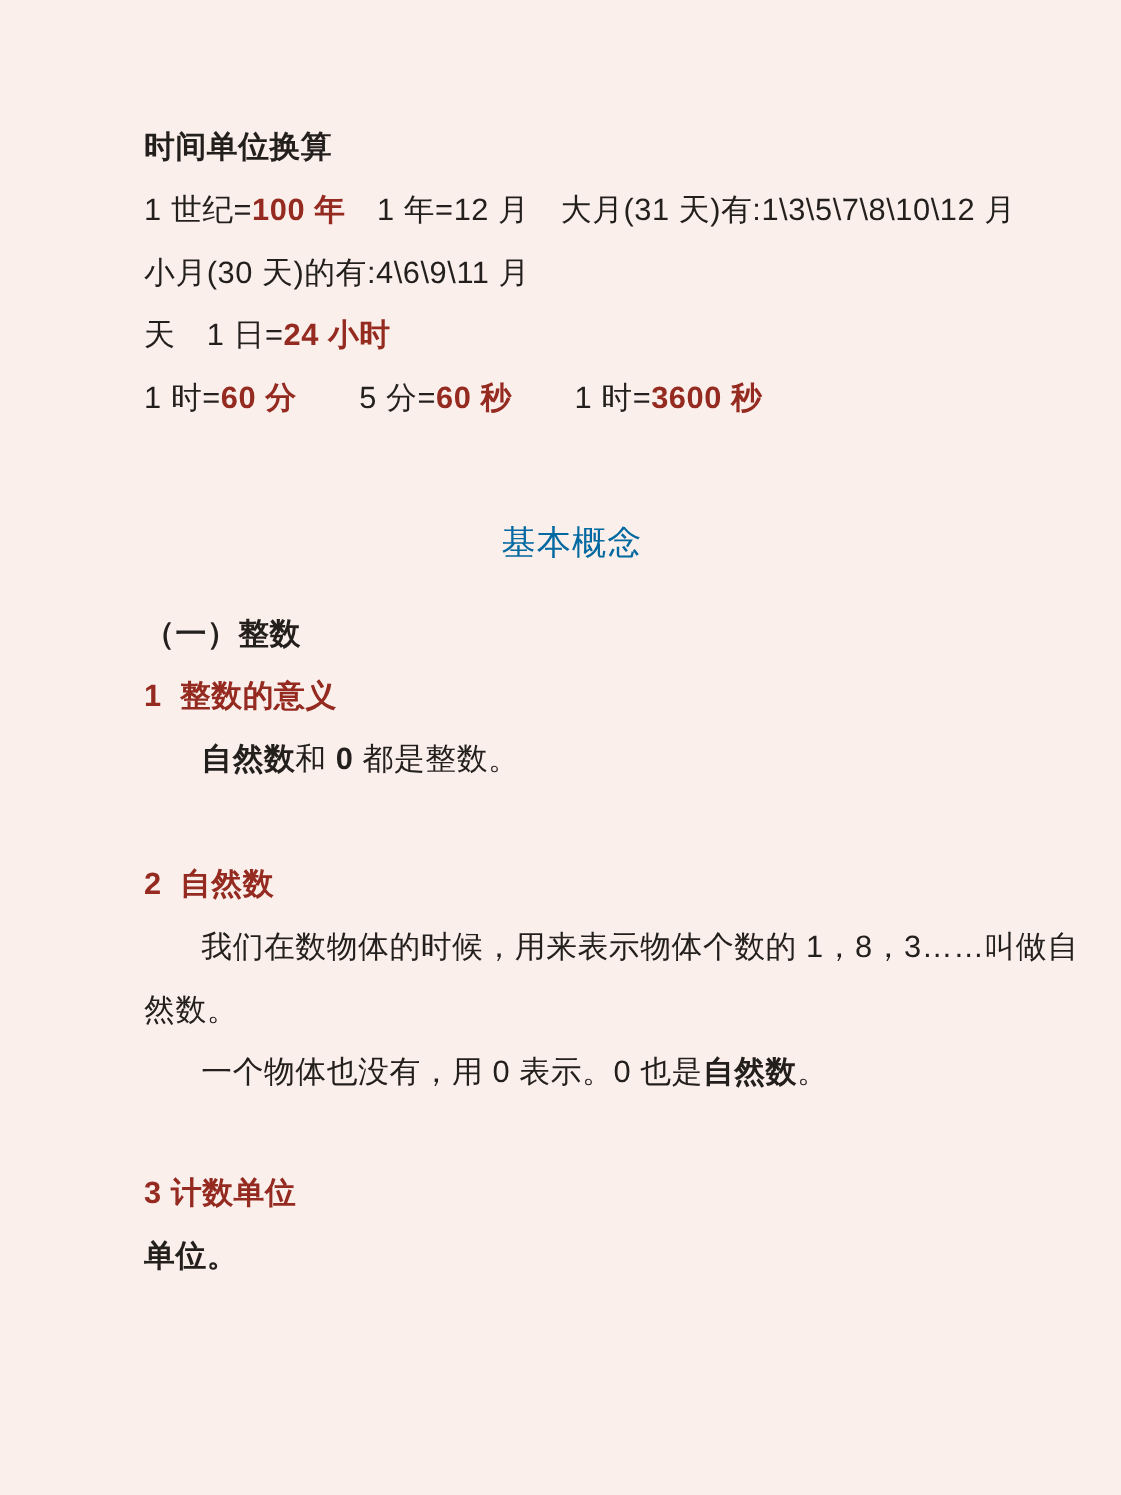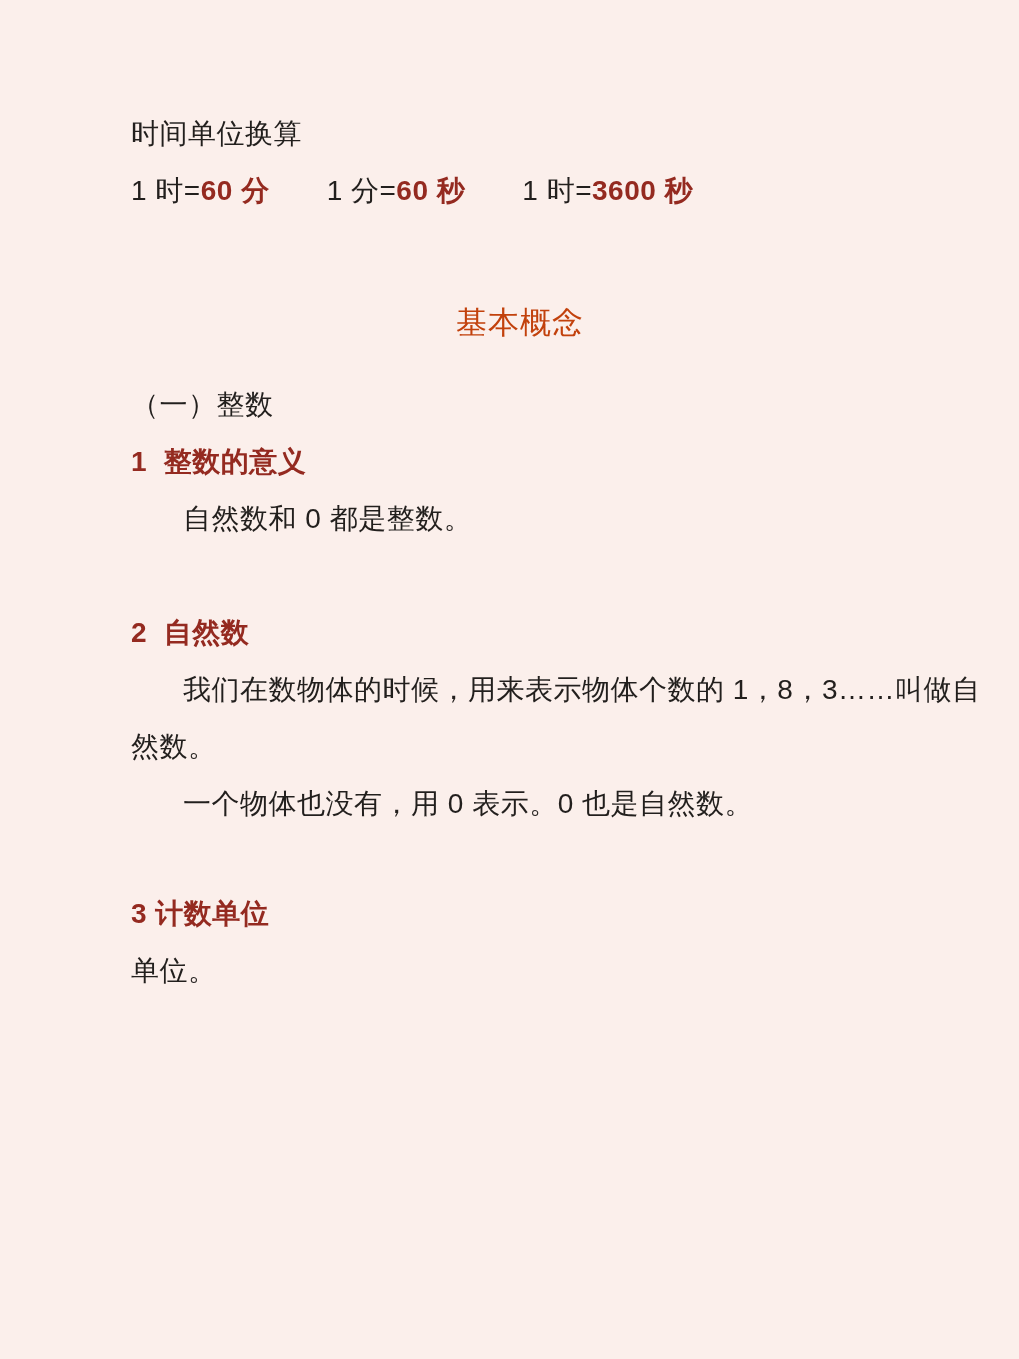--- a/index.html
+++ b/index.html
@@ -23,21 +23,21 @@
   }
   .block { margin: 0; }
   .line {
     line-height: 57px;
     height: 57px;
     white-space: pre;
     letter-spacing: 0.5px;
   }
   .indent { padding-left: 52px; }
   .seg-n  { font-weight: 400; }
-  .seg-b  { font-weight: 400; }
+  .seg-b  { font-weight: 700; }
   .seg-rb { font-weight: 700; color: var(--accent-red, #942a20); }
   .doc-title {
     font-family: "Liberation Serif", "DejaVu Serif", serif;
     font-size: 31px;
     font-weight: 400;
     color: #17140f;
     line-height: 57px;
     height: 57px;
     text-align: center;
     margin: 0 0 25px 0;
@@ -46,23 +46,26 @@
   [data-name="section-time-units"]      { margin-bottom: 75px; }
   [data-name="section-integers"]        { margin-bottom: 57px; }
   [data-name="section-natural-numbers"] { margin-bottom: 53px; }
 </style>
 </head>
 <body style="background: rgb(251, 239, 235); color: rgb(34, 31, 29);">
 
 <div class="doc" data-name="document">
     <div class="block" data-name="section-time-units">
       <div class="line" data-name="text-line"><span class="seg-b" data-name="text-segment">时间单位换算</span></div>
-      <div class="line" data-name="text-line"><span class="seg-n" data-name="text-segment">1 时=</span><span class="seg-rb" data-name="text-segment">60 分</span><span class="seg-n" data-name="text-segment">　　1 分=</span><span class="seg-rb" data-name="text-segment">60 秒</span><span class="seg-n" data-name="text-segment">　　1 时=</span><span class="seg-rb" data-name="text-segment">3600 秒</span></div>
+      <div class="line" data-name="text-line"><span class="seg-n" data-name="text-segment">1 世纪=</span><span class="seg-rb" data-name="text-segment">100 年</span><span class="seg-n" data-name="text-segment">　1 年=12 月　大月(31 天)有:1\3\5\7\8\10\12 月</span></div>
+      <div class="line" data-name="text-line"><span class="seg-n" data-name="text-segment">小月(30 天)的有:4\6\9\11 月</span></div>
+      <div class="line" data-name="text-line"><span class="seg-n" data-name="text-segment">天　1 日=</span><span class="seg-rb" data-name="text-segment">24 小时</span></div>
+      <div class="line" data-name="text-line"><span class="seg-n" data-name="text-segment">1 时=</span><span class="seg-rb" data-name="text-segment">60 分</span><span class="seg-n" data-name="text-segment">　　5 分=</span><span class="seg-rb" data-name="text-segment">60 秒</span><span class="seg-n" data-name="text-segment">　　1 时=</span><span class="seg-rb" data-name="text-segment">3600 秒</span></div>
     </div>
-    <div class="doc-title" data-name="page-title" style="color: #c2410c;">基本概念</div>
+    <div class="doc-title" data-name="page-title" style="color: #0369a1;">基本概念</div>
     <div class="block" data-name="section-integers">
       <div class="line" data-name="text-line"><span class="seg-b" data-name="text-segment">（一）整数</span></div>
       <div class="line" data-name="text-line"><span class="seg-rb" data-name="text-segment">1  整数的意义</span></div>
       <div class="line indent" data-name="text-line"><span class="seg-b" data-name="text-segment">自然数</span><span class="seg-n" data-name="text-segment">和 </span><span class="seg-b" data-name="text-segment">0</span><span class="seg-n" data-name="text-segment"> 都是整数。</span></div>
     </div>
     <div class="block" data-name="section-natural-numbers">
       <div class="line" data-name="text-line"><span class="seg-rb" data-name="text-segment">2  自然数</span></div>
       <div class="line indent" data-name="text-line"><span class="seg-n" data-name="text-segment">我们在数物体的时候，用来表示物体个数的 1，8，3……叫做自</span></div>
       <div class="line" data-name="text-line"><span class="seg-n" data-name="text-segment">然数。</span></div>
       <div class="line indent" data-name="text-line"><span class="seg-n" data-name="text-segment">一个物体也没有，用 0 表示。0 也是</span><span class="seg-b" data-name="text-segment">自然数</span><span class="seg-n" data-name="text-segment">。</span></div>

